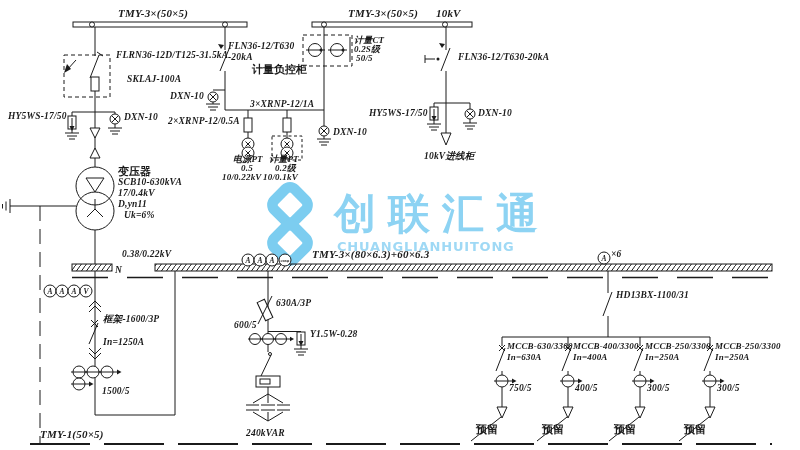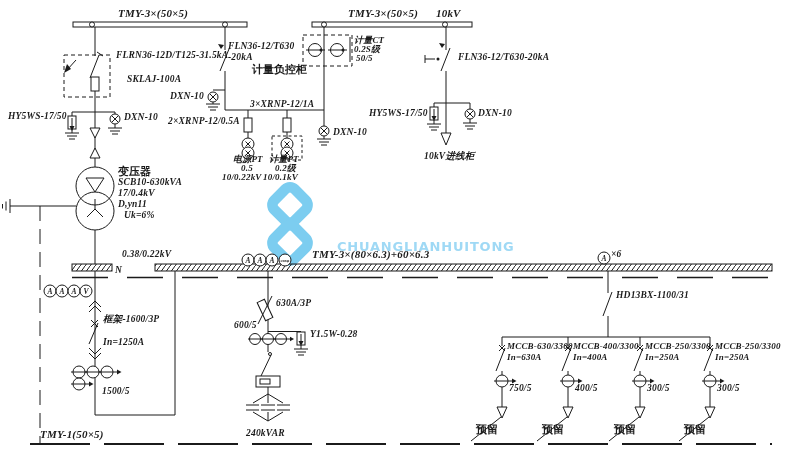--- a/index.html
+++ b/index.html
@@ -26,20 +26,21 @@
 
 <div id="stage">
 
   <div id="watermark">
     <svg class="wm-logo" width="96" height="96" viewBox="0 0 100 100">
       <g transform="rotate(45 50 50)" fill="none" stroke="#7ccdf0" stroke-width="11">
         <rect x="18" y="18" width="30" height="30" rx="7"></rect>
         <rect x="46" y="46" width="30" height="30" rx="7"></rect>
       </g>
     </svg>
+    <div class="wm-cn">创联汇通</div>
     <div class="wm-en">CHUANGLIANHUITONG</div>
   </div>
 
   <svg id="linework" width="800" height="450" viewBox="0 0 800 450">
     <defs>
       <pattern id="hatch" width="5" height="7" patternUnits="userSpaceOnUse">
         <path d="M0,7 L5,0" stroke="#1b1b1b" stroke-width="1"></path>
       </pattern>
     </defs>
     <g stroke="#1b1b1b" stroke-width="1" fill="none">

